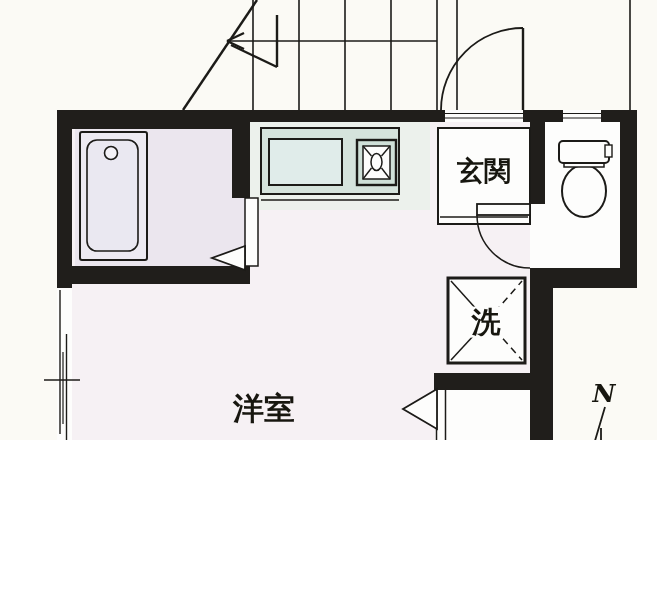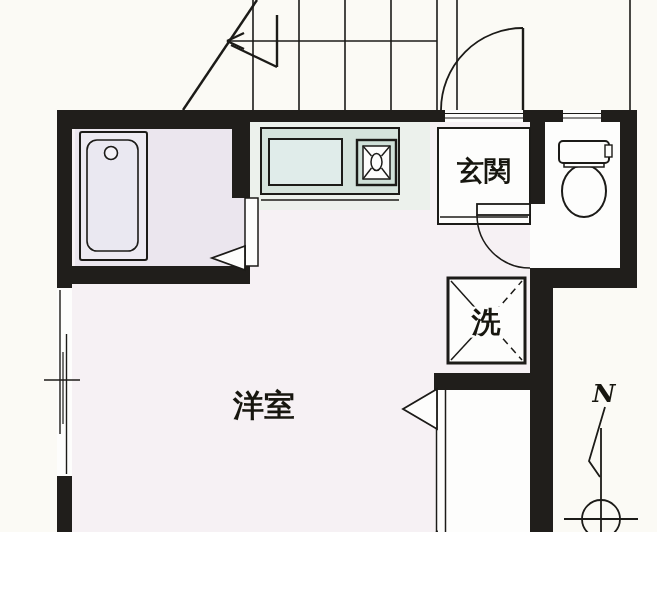--- a/index.html
+++ b/index.html
@@ -1,18 +1,18 @@
 <!DOCTYPE html>
 <html style="--wall: #201e1b; --line: #1c1b18; --background: #fbfaf5; --main-floor: #f6f1f4; --bathroom-floor: #ebe6ee; --kitchen-tint: #ecf1ec; --counter: #d5e3dc; --sink: #e0ecea; --stove: #cfe0d8; --fixture-fill: #fdfdfc;"><head>
 <meta charset="utf-8">
 <style>
   html,body{margin:0;padding:0;}
   #canvas{
     position:relative;
-    width:657px;height:532px;
+    width:657px;height:440px;
     background:var(--background,#fbfaf5);
     overflow:hidden;
     font-family:"DejaVu Sans", sans-serif;
   }
   #plan-svg{position:absolute;left:0;top:0;}
   .wall{fill:var(--wall,#201e1b);}
   .ln{stroke:var(--line,#1c1b18);fill:none;}
   .white{fill:var(--fixture-fill,#fdfdfc);}
   .whiteln{fill:var(--fixture-fill,#fdfdfc);stroke:var(--line,#1c1b18);}
   .label{
@@ -167,19 +167,19 @@
       <polyline points="605,407 589,461 600,477" class="ln" stroke-width="1.8"></polyline>
       <circle cx="601" cy="519" r="19" class="ln" stroke-width="1.8"></circle>
       <line x1="564" y1="519" x2="638" y2="519" class="ln" stroke-width="1.8"></line>
     </g>
   </svg>
 
   <div class="label label-genkan" style="left:484px;top:171px;">玄関</div>
 
   <div class="label label-wash" style="left:486px;top:322px;">洗</div>
 
-  <div class="label label-room" style="left:264px;top:408px;font-family:Liberation Mono, monospace;">
+  <div class="label label-room" style="left:264px;top:408px;">
     <div>洋室</div>
   </div>
 
 
   <div class="label label-north" style="left:604px;top:394px;">N</div>
 </div>
 
 </body></html>

